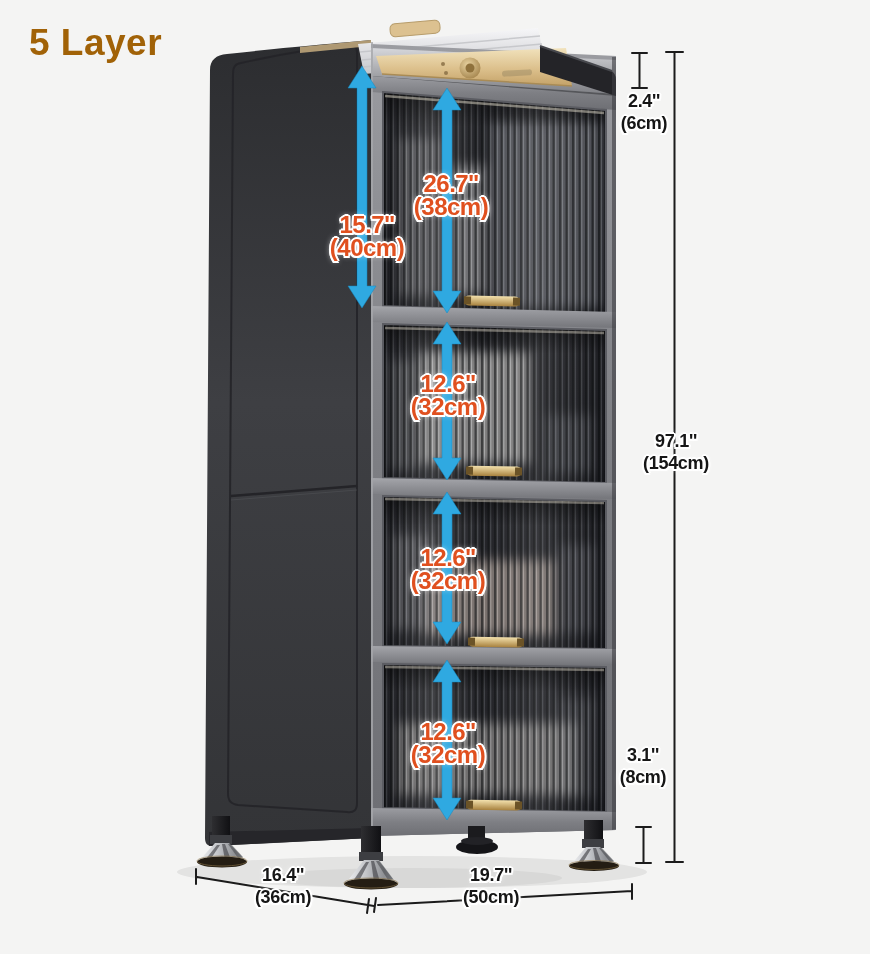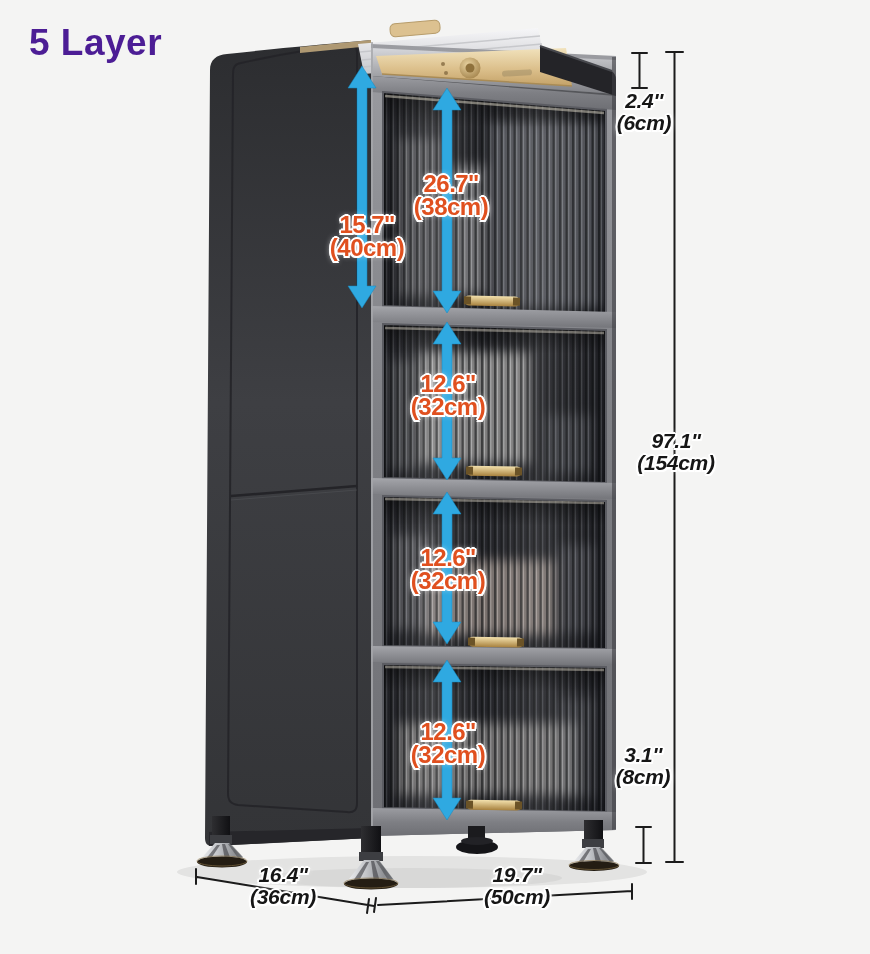--- a/index.html
+++ b/index.html
@@ -6,33 +6,33 @@
   body{
     width:870px;height:954px;
     background:#f4f4f3;
     font-family:"Liberation Sans", sans-serif;
     overflow:hidden;
   }
   .stage{position:relative;width:870px;height:954px;}
   .stage > svg{position:absolute;left:0;top:0;}
   .page-title{
     position:absolute;left:29px;top:22px;
-    font-size:37px;font-weight:700;color:#4c1d95;
+    font-size:37px;font-weight:700;color:#a16207;
     letter-spacing:0.5px;margin:0;
   }
   .dim{
     position:absolute;text-align:center;transform:translateX(-50%);
     font-weight:700;white-space:nowrap;
     text-shadow:2px 0 0 #fff,-2px 0 0 #fff,0 2px 0 #fff,0 -2px 0 #fff,
                 1.5px 1.5px 0 #fff,-1.5px 1.5px 0 #fff,1.5px -1.5px 0 #fff,-1.5px -1.5px 0 #fff,
                 0 0 6px #fff;
   }
   .dim .l{display:block;}
   .dim-orange{color:#e0501f;font-size:24px;line-height:23px;letter-spacing:-0.5px;}
-  .dim-black{color:#161616;font-size:21px;line-height:22px;letter-spacing:-0.3px;font-style:italic;}
+  .dim-black{color:#161616;font-size:18px;line-height:22px;letter-spacing:-0.3px;}
 </style>
 </head>
 <body>
 
 <div class="stage">
 
   <svg width="870" height="954" viewBox="0 0 870 954">
     <defs>
       <linearGradient id="sideGrad" x1="0" y1="0" x2="0" y2="1">
         <stop offset="0" stop-color="#2c2d30"></stop>
@@ -332,18 +332,18 @@
     <span class="l">(154cm)</span>
   </div>
   <div class="dim dim-black" style="left:643px;top:744px;">
     <span class="l">3.1''</span>
     <span class="l">(8cm)</span>
   </div>
   <div class="dim dim-black" style="left:283px;top:864px;">
     <span class="l">16.4''</span>
     <span class="l">(36cm)</span>
   </div>
-  <div class="dim dim-black" style="left:517px;top:864px;">
+  <div class="dim dim-black" style="left:491px;top:864px;">
     <span class="l">19.7''</span>
     <span class="l">(50cm)</span>
   </div>
 
 </div>
 
 </body></html>

